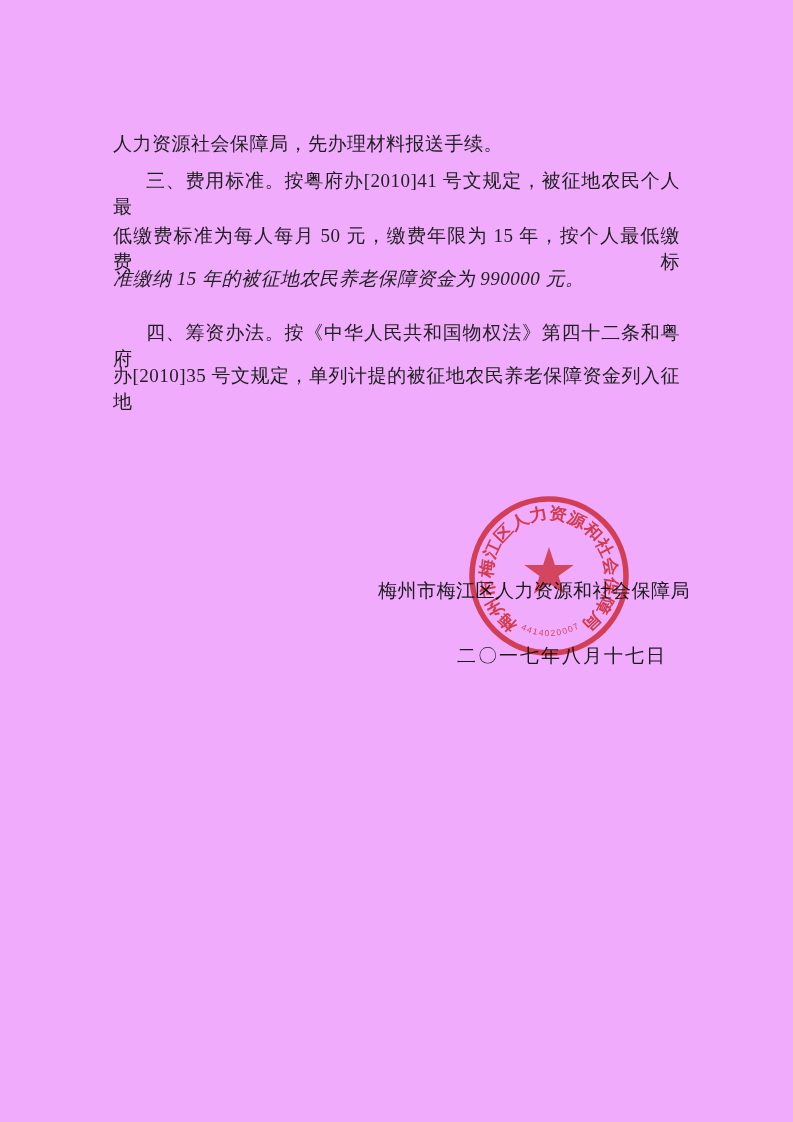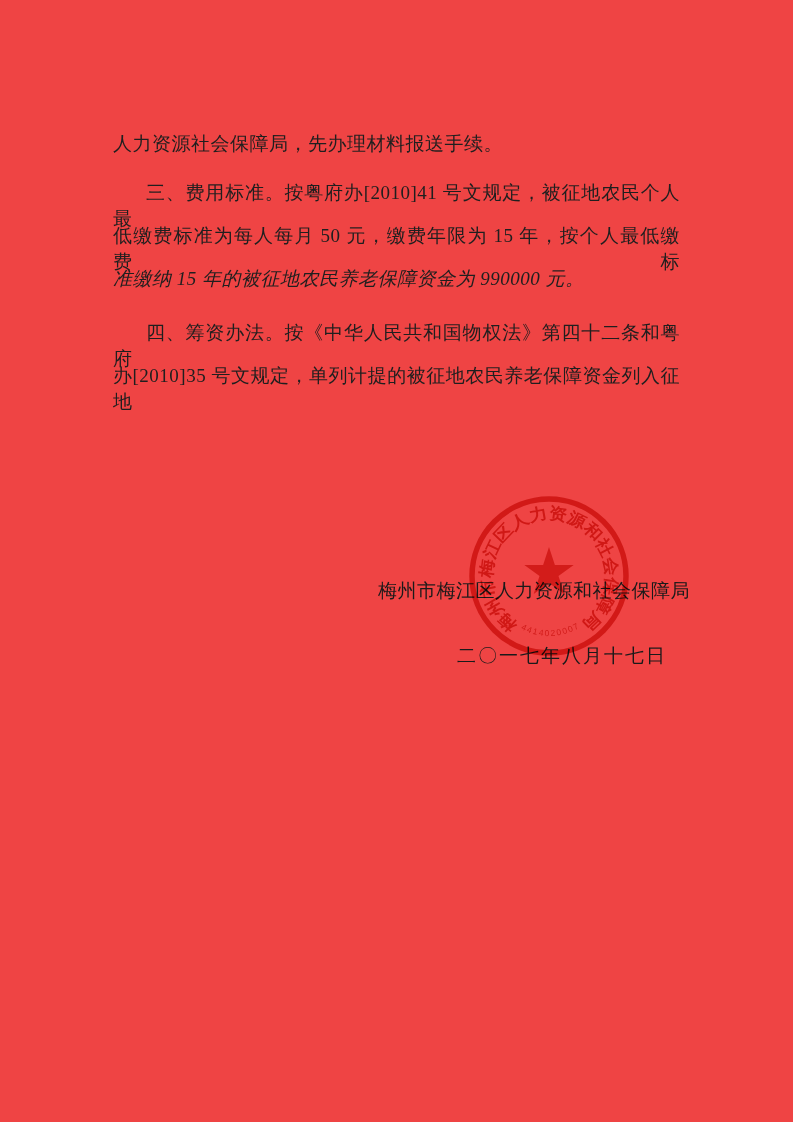--- a/index.html
+++ b/index.html
@@ -4,21 +4,21 @@
 <style>
   html, body {
     margin: 0;
     padding: 0;
     background: #ffffff;
   }
   .page {
     position: relative;
     width: 793px;
     height: 1122px;
-    background: #ef4444;
+    background: #f0abfc;
     overflow: hidden;
     font-family: "Liberation Serif", "DejaVu Serif", serif;
     color: #1f1f1f;
   }
   .bodyline {
     position: absolute;
     left: 113px;
     width: 567px;
     font-size: 19px;
     line-height: 26px;
@@ -57,21 +57,21 @@
     font-weight: bold;
   }
 </style>
 </head>
 <body>
 
 <div class="page">
 
   <div class="bodyline" style="top:131px;">人力资源社会保障局，先办理材料报送手续。</div>
 
-  <div class="bodyline justified indent" style="top:180px;">三、费用标准。按粤府办[2010]41 号文规定，被征地农民个人最</div>
+  <div class="bodyline justified indent" style="top:168px;">三、费用标准。按粤府办[2010]41 号文规定，被征地农民个人最</div>
   <div class="bodyline justified" style="top:223px;">低缴费标准为每人每月 50 元，缴费年限为 15 年，按个人最低缴费标</div>
   <div class="bodyline" style="top:266px;font-style:italic;">准缴纳 15 年的被征地农民养老保障资金为 990000 元。</div>
 
   <div class="bodyline justified indent" style="top:320px;">四、筹资办法。按《中华人民共和国物权法》第四十二条和粤府</div>
   <div class="bodyline justified" style="top:363px;">办[2010]35 号文规定，单列计提的被征地农民养老保障资金列入征地</div>
 
   <div class="sig sig-org">梅州市梅江区人力资源和社会保障局</div>
   <div class="sig sig-date">二〇一七年八月十七日</div>
 
   <svg class="seal-svg" viewBox="-90 -90 180 180" xmlns="http://www.w3.org/2000/svg">

